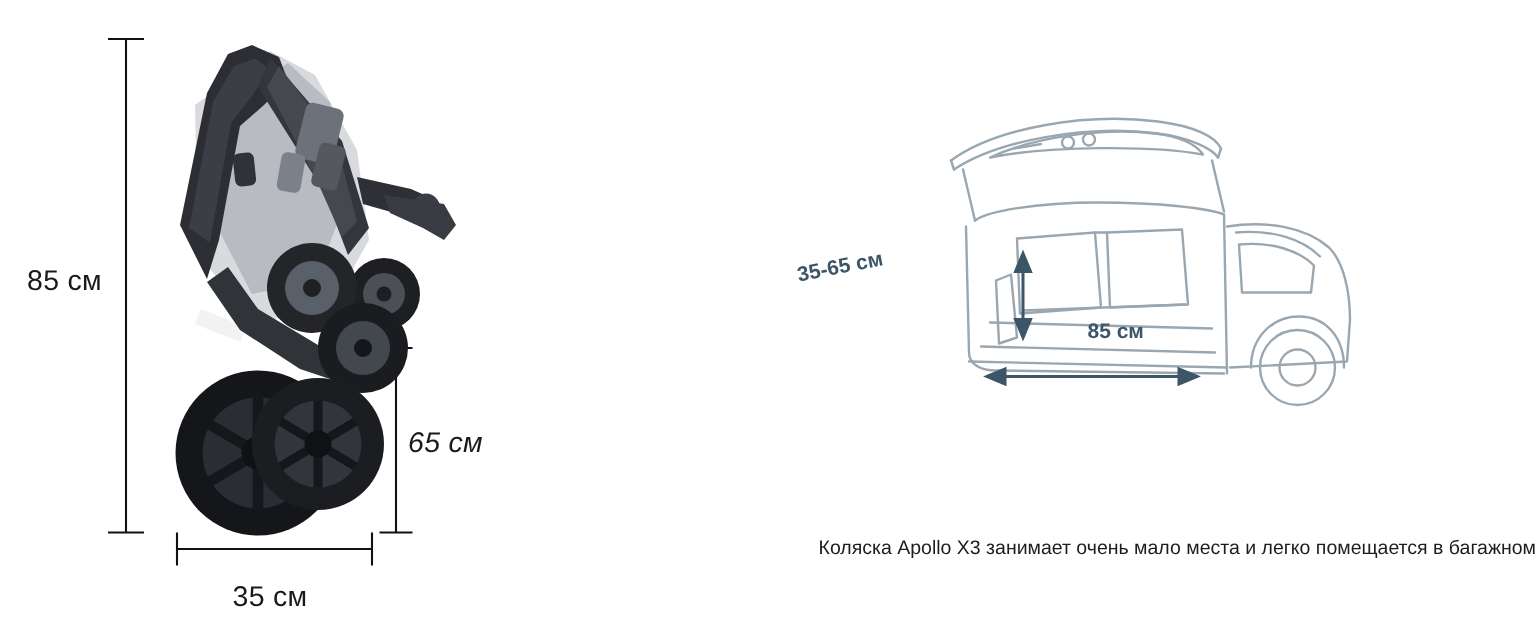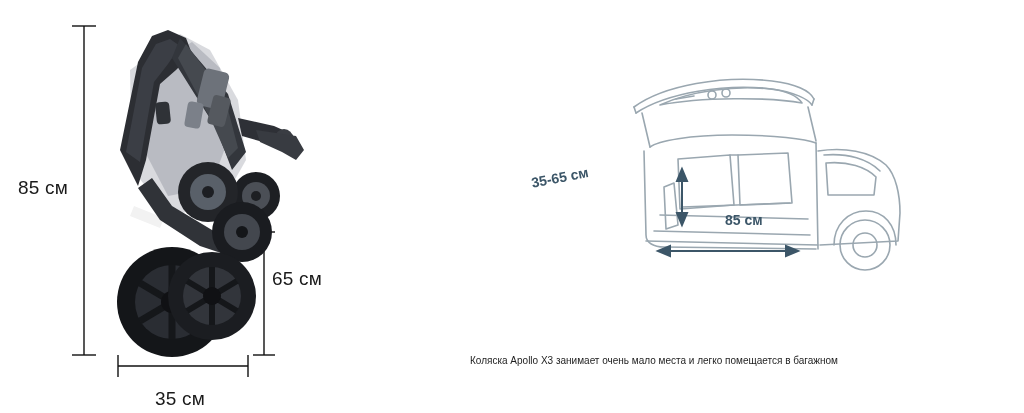--- a/index.html
+++ b/index.html
@@ -35,21 +35,21 @@
     top: 10px;
   }
   .dim-label {
     position: absolute;
     font-size: 19px;
     color: #1a1a1a;
     white-space: nowrap;
     letter-spacing: 0.2px;
   }
   .dim-85 { left: 18px; top: 177px; }
-  .dim-65 { left: 272px; top: 268px; }
+  .dim-65 { left: 272px; top: 285px; font-style: italic; }
   .dim-35 { left: 155px; top: 388px; }
 
   
   .right-panel {
     position: absolute;
     left: 470px;
     top: 0;
     width: 554px;
     height: 413px;
   }
@@ -74,22 +74,22 @@
   .car-dim-85 {
     left: 255px;
     top: 212px;
   }
 
   .caption {
     position: absolute;
     left: 470px;
     top: 348px;
     width: 554px;
-    text-align: left;
-    font-size: 10px;
+    text-align: right;
+    font-size: 13px;
     line-height: 2.6;
     color: #1d1d1d;
   }
   .caption span { display: block; }
 </style>
 </head>
 <body>
 
 <div class="stage">
 

